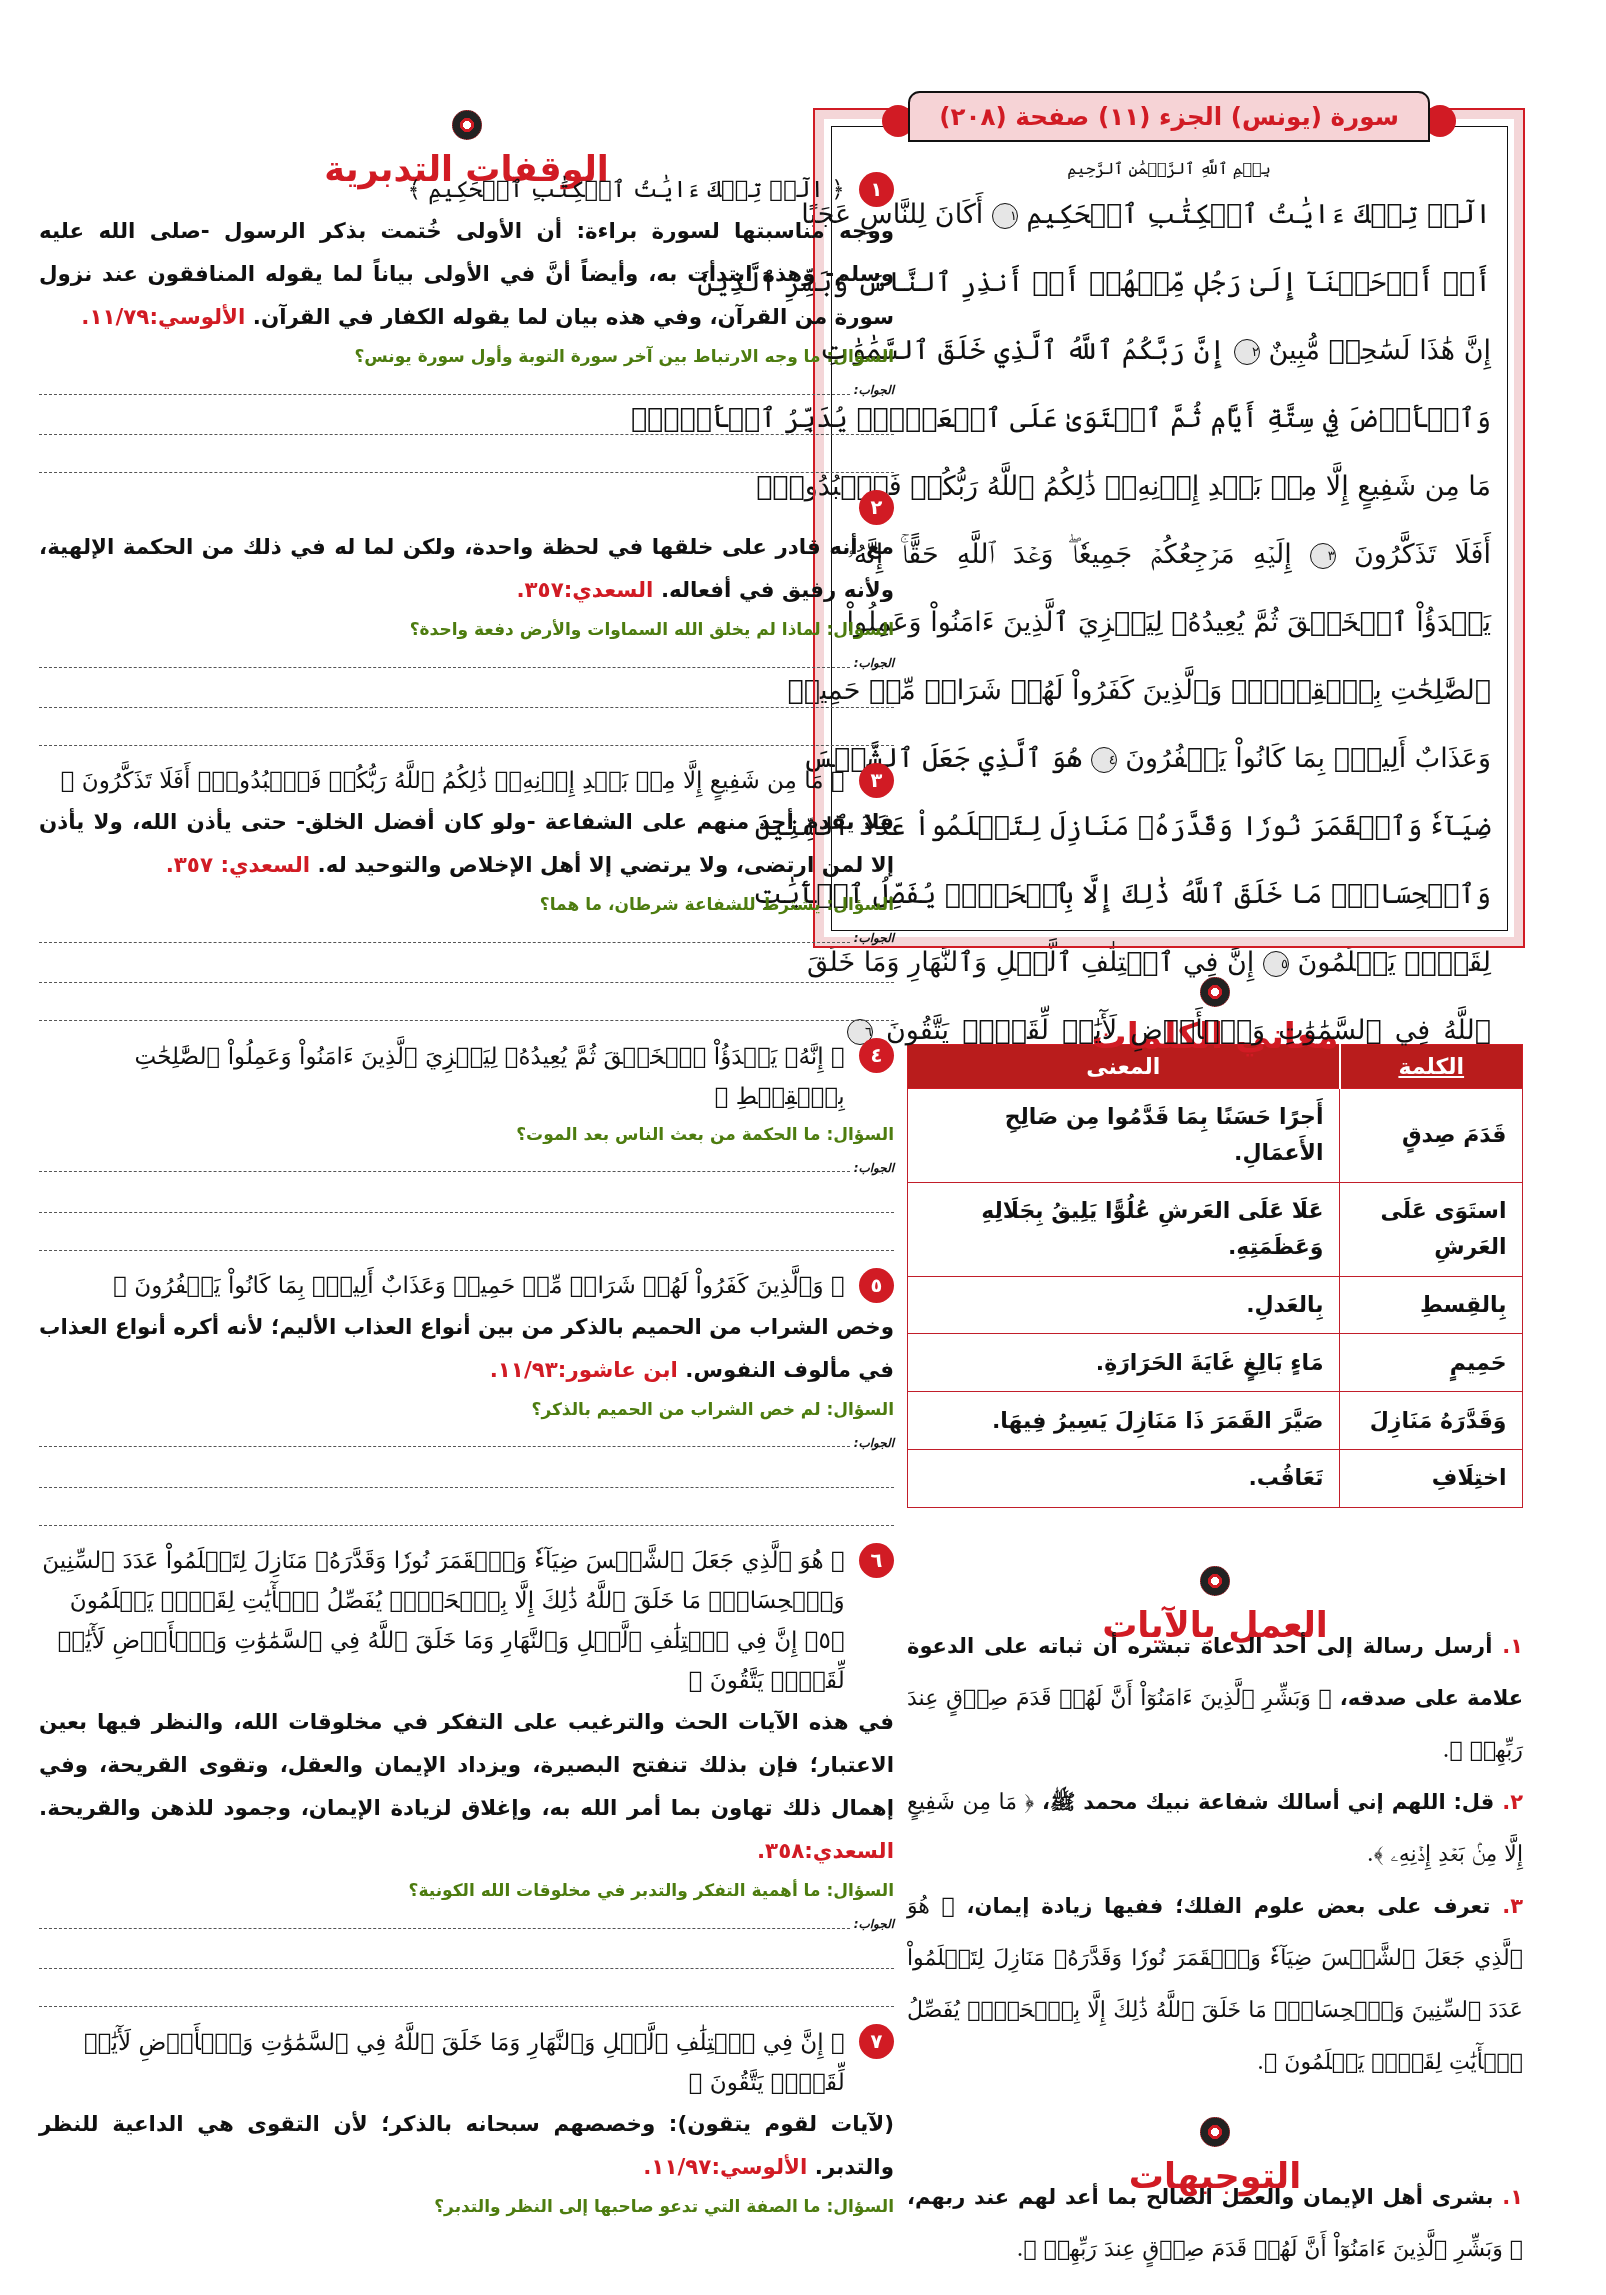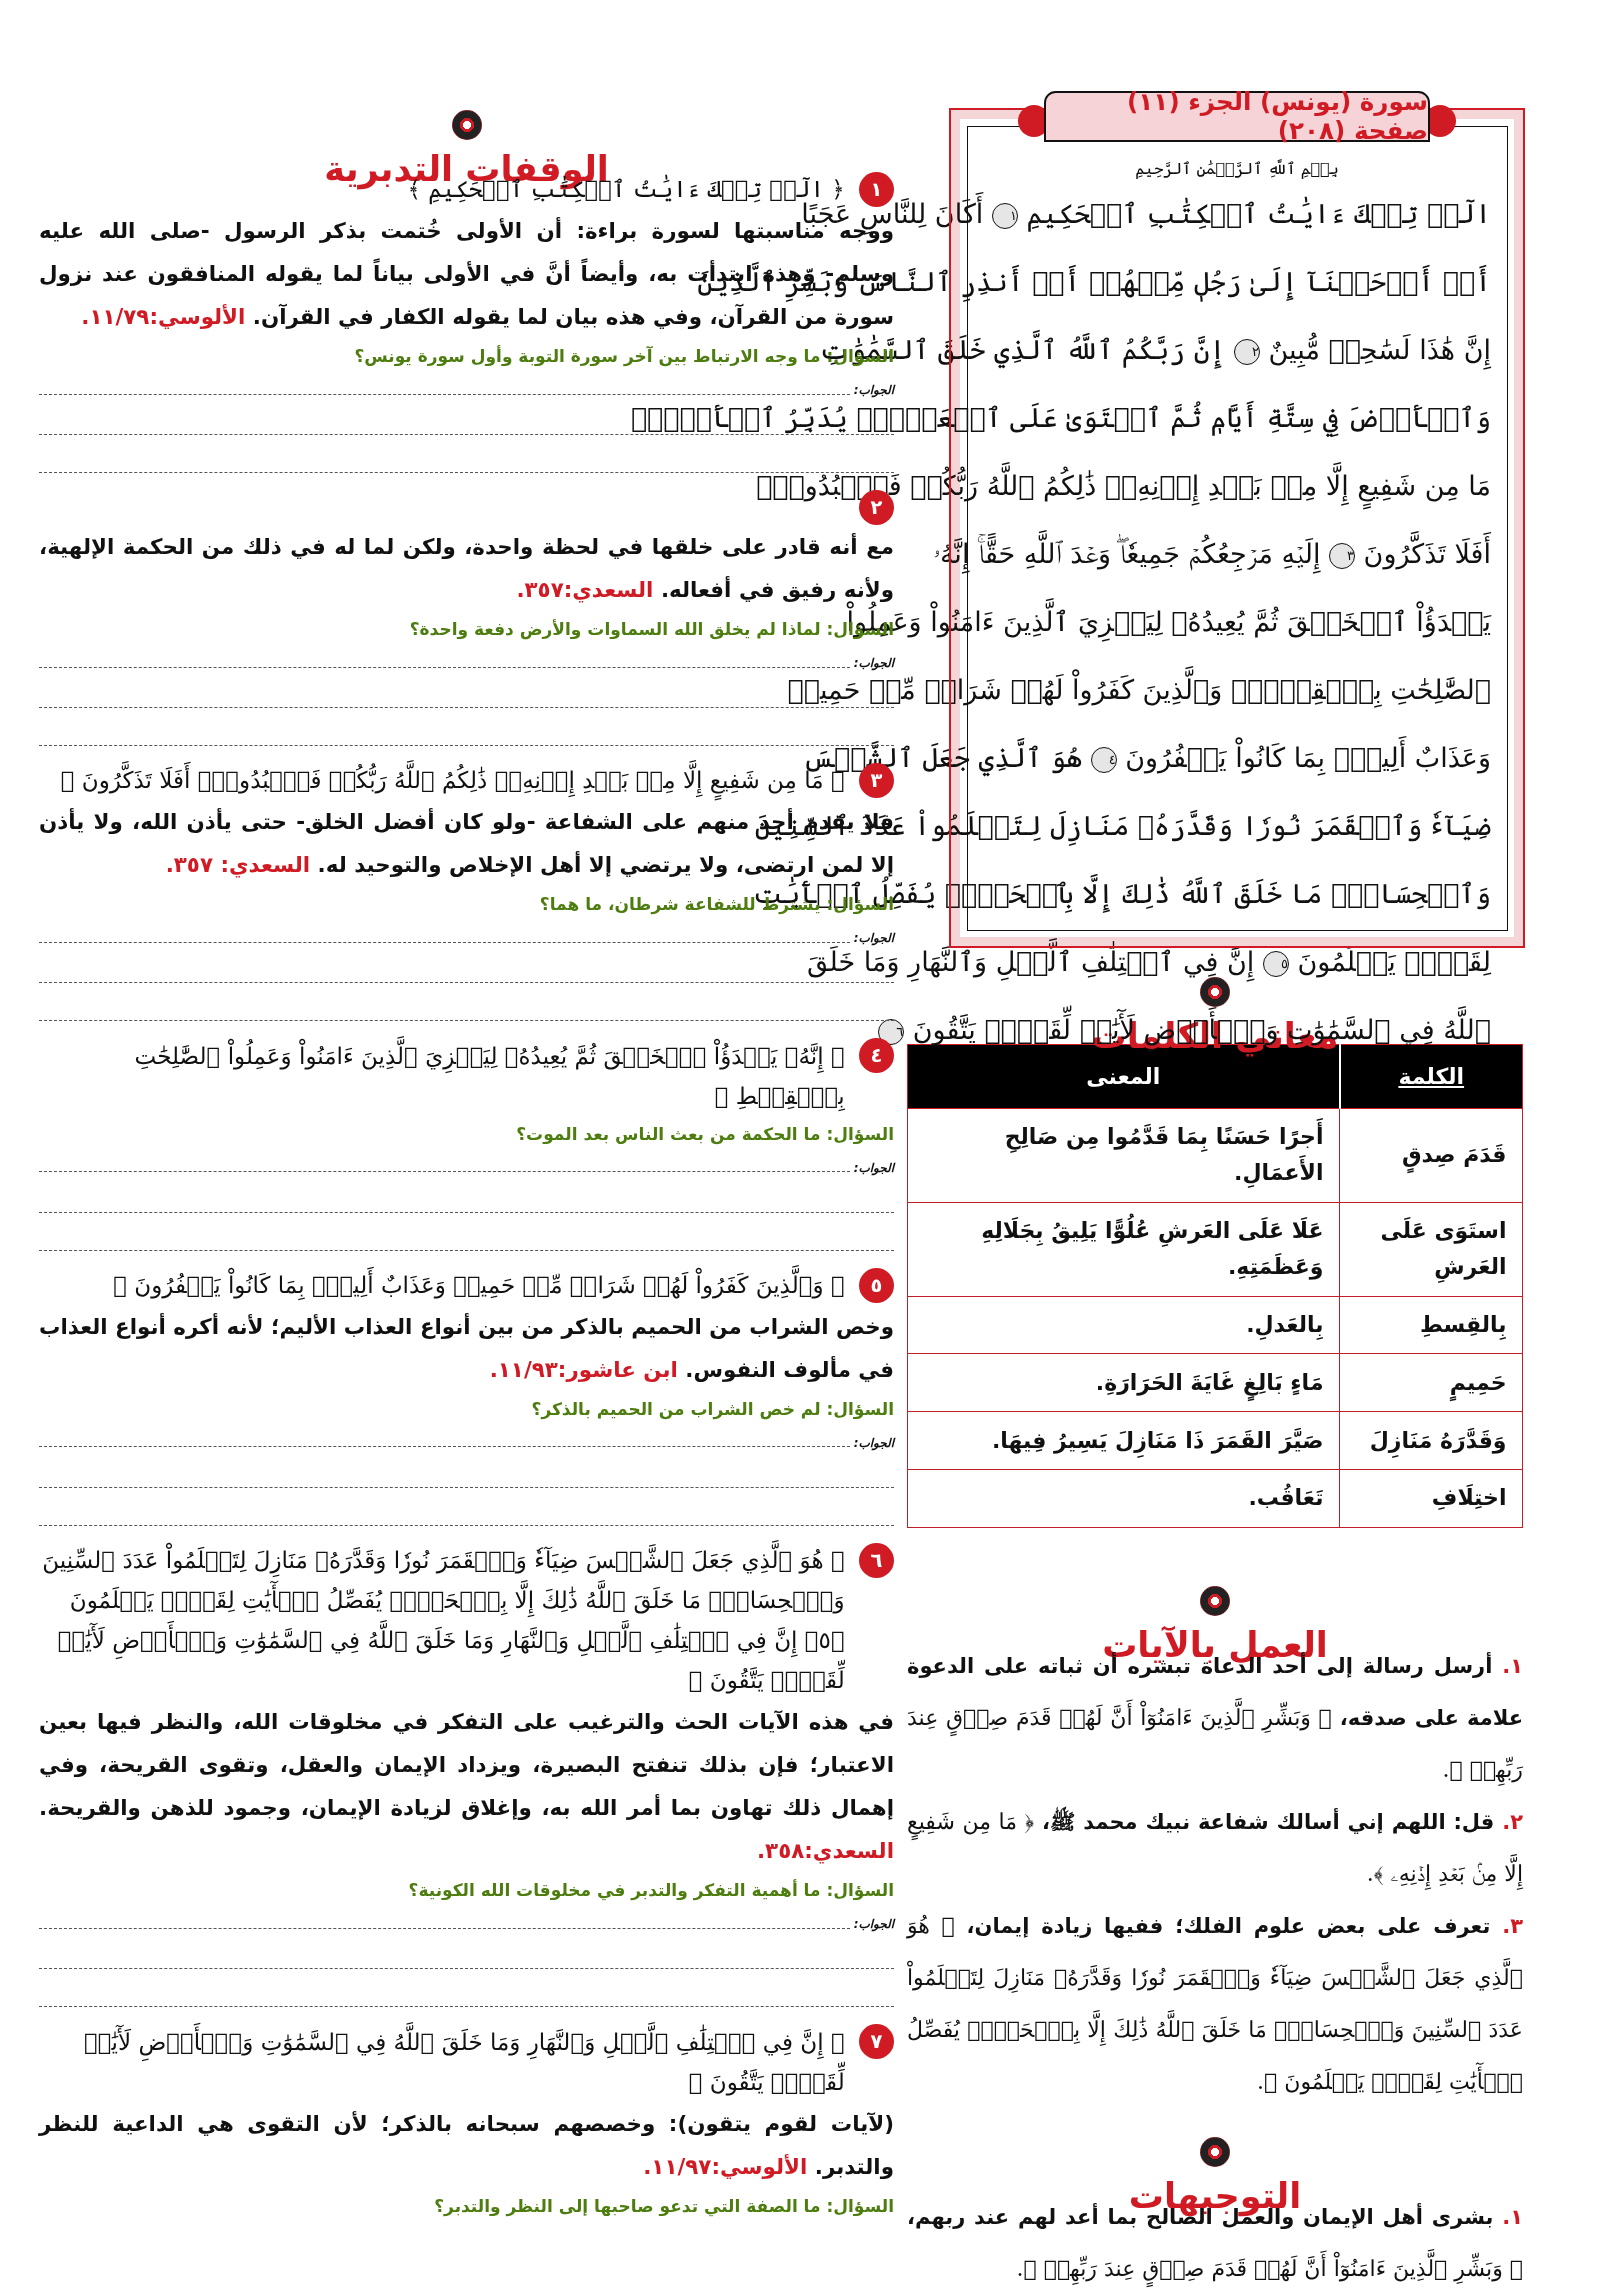--- a/index.html
+++ b/index.html
@@ -13,31 +13,31 @@
   .verse-row { display: flex; align-items: flex-start; gap: 14.3px; }
   .num-badge { width: 35px; height: 35px; border-radius: 50%; background: #d11b24; color: #fff; font-weight: bold; font-size: 19.4px; display: flex; align-items: center; justify-content: center; flex: 0 0 auto; margin-top: 2.6px; }
   .verse { font-family: "DejaVu Serif", serif; font-size: 23px; line-height: 40px; }
   .expl { font-weight: bold; font-size: 21.4px; line-height: 43px; text-align: justify; }
   .src { color: #d11b24; }
   .question { color: #4d7c0f; font-weight: bold; font-size: 17px; line-height: 36px; }
   .answer-label { font-weight: bold; font-size: 12px; display: flex; align-items: flex-end; gap: 3.9px; height: 23px; font-style: italic; }
   .answer-label .line { flex: 1; border-bottom: 1.3px dashed #555; margin-bottom: 2.6px; }
   .ans-line { border-bottom: 1.3px dashed #555; height: 38px; }
   
-  #mushaf { position: relative; width: 572px; height: 836px; border: 9px solid #f4d6d8; outline: 2.6px solid #d11b24; background: #fff; padding: 26px 23px 19.4px; }
+  #mushaf { position: relative; width: 708px; height: 836px; border: 9px solid #f4d6d8; outline: 2.6px solid #d11b24; background: #fff; padding: 26px 23px 19.4px; }
   #mushaf::before { content: ""; position: absolute; inset: 6.5px; border: 1.9px solid #111; pointer-events: none; }
   .mushaf-head { position: absolute; top: -28.5px; left: 84px; right: 84px; height: 51px; background: #f6d3d6; border: 2.6px solid #111; border-radius: 11.7px 11.7px 0 0; color: #d11b24; font-weight: bold; font-size: 24.6px; display: flex; align-items: center; justify-content: center; }
   .head-dot { position: absolute; top: -14.3px; width: 32px; height: 32px; border-radius: 50%; background: #d11b24; }
   .basmala { text-align: center; font-family: "DejaVu Serif", serif; font-size: 16px; margin-top: 14.3px; margin-bottom: 2px; }
   .mushaf-line { font-family: "DejaVu Serif", serif; font-size: 27px; line-height: 68px; text-align: justify; text-align-last: justify; white-space: nowrap; }
   .ayah-no { display: inline-block; width: 26px; height: 26px; border-radius: 50%; border: 1.3px solid #111; background: #e6e6e6; font-size: 13px; text-align: center; line-height: 23px; vertical-align: middle; }
   
   #glossary { margin-top: 31px; }
   table.gloss { width: 616px; border-collapse: collapse; margin-top: 22px; }
-  table.gloss th { background: #000000; color: #fff; font-size: 22px; height: 64px; border: 1.9px solid #d11b24; }
+  table.gloss th { background: #b91c1c; color: #fff; font-size: 22px; height: 44px; border: 1.9px solid #d11b24; }
   table.gloss th.col-word { border-left: 2.6px solid #fff; text-decoration: underline; }
   table.gloss td { border: 1.9px solid #c21e2a; font-weight: bold; font-size: 22px; padding: 10.4px 15.5px; line-height: 36px; vertical-align: middle; }
   table.gloss td.word { width: 183px; }
   .list-item { font-weight: bold; font-size: 21px; line-height: 51px; text-align: justify; }
   .list-item .n { color: #d11b24; }
   .q-verse { font-family: "DejaVu Serif", serif; font-weight: normal; font-size: 22px; }
 </style>
 </head>
 <body>
 

